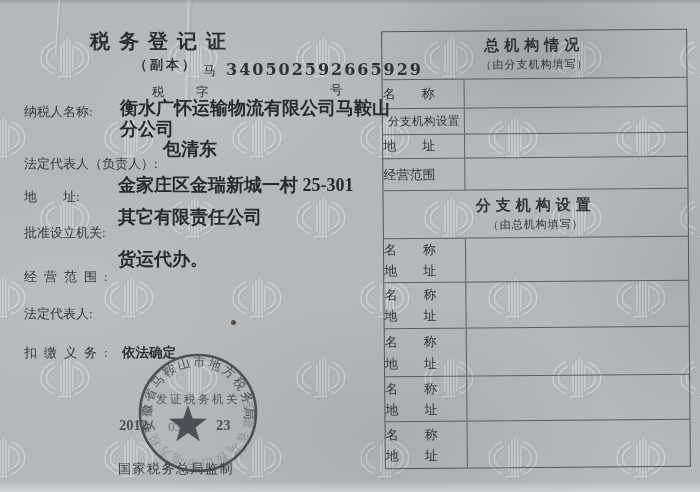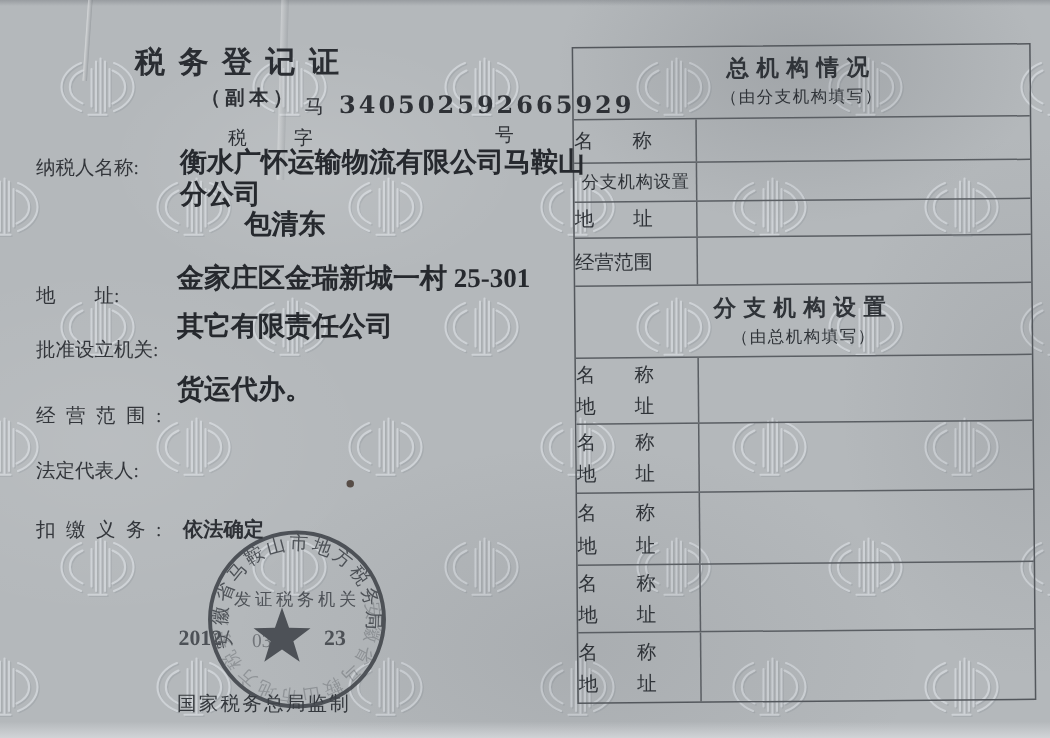--- a/index.html
+++ b/index.html
@@ -148,20 +148,21 @@
   <div class="t cert-no">340502592665929</div>
   <div class="t shui">税</div>
   <div class="t zi">字</div>
   <div class="t hao">号</div>
 
   <div class="t lbl f-taxpayer-l">纳税人名称:</div>
   <div class="t val f-taxpayer-v1">衡水广怀运输物流有限公司马鞍山</div>
   <div class="t val f-taxpayer-v2">分公司</div>
 
   <div class="t val f-rep-v">包清东</div>
+  <div class="t lbl f-rep-l">法定代表人（负责人）:</div>
 
   <div class="t val f-addr-v">金家庄区金瑞新城一村 25-301</div>
   <div class="t lbl f-addr-l">地　　址:</div>
 
   <div class="t val f-regtype-v">其它有限责任公司</div>
   <div class="t lbl f-regtype-l">批准设立机关:</div>
 
   <div class="t val f-scope-v">货运代办。</div>
   <div class="t lbl f-scope-l">经营范围:</div>
 

